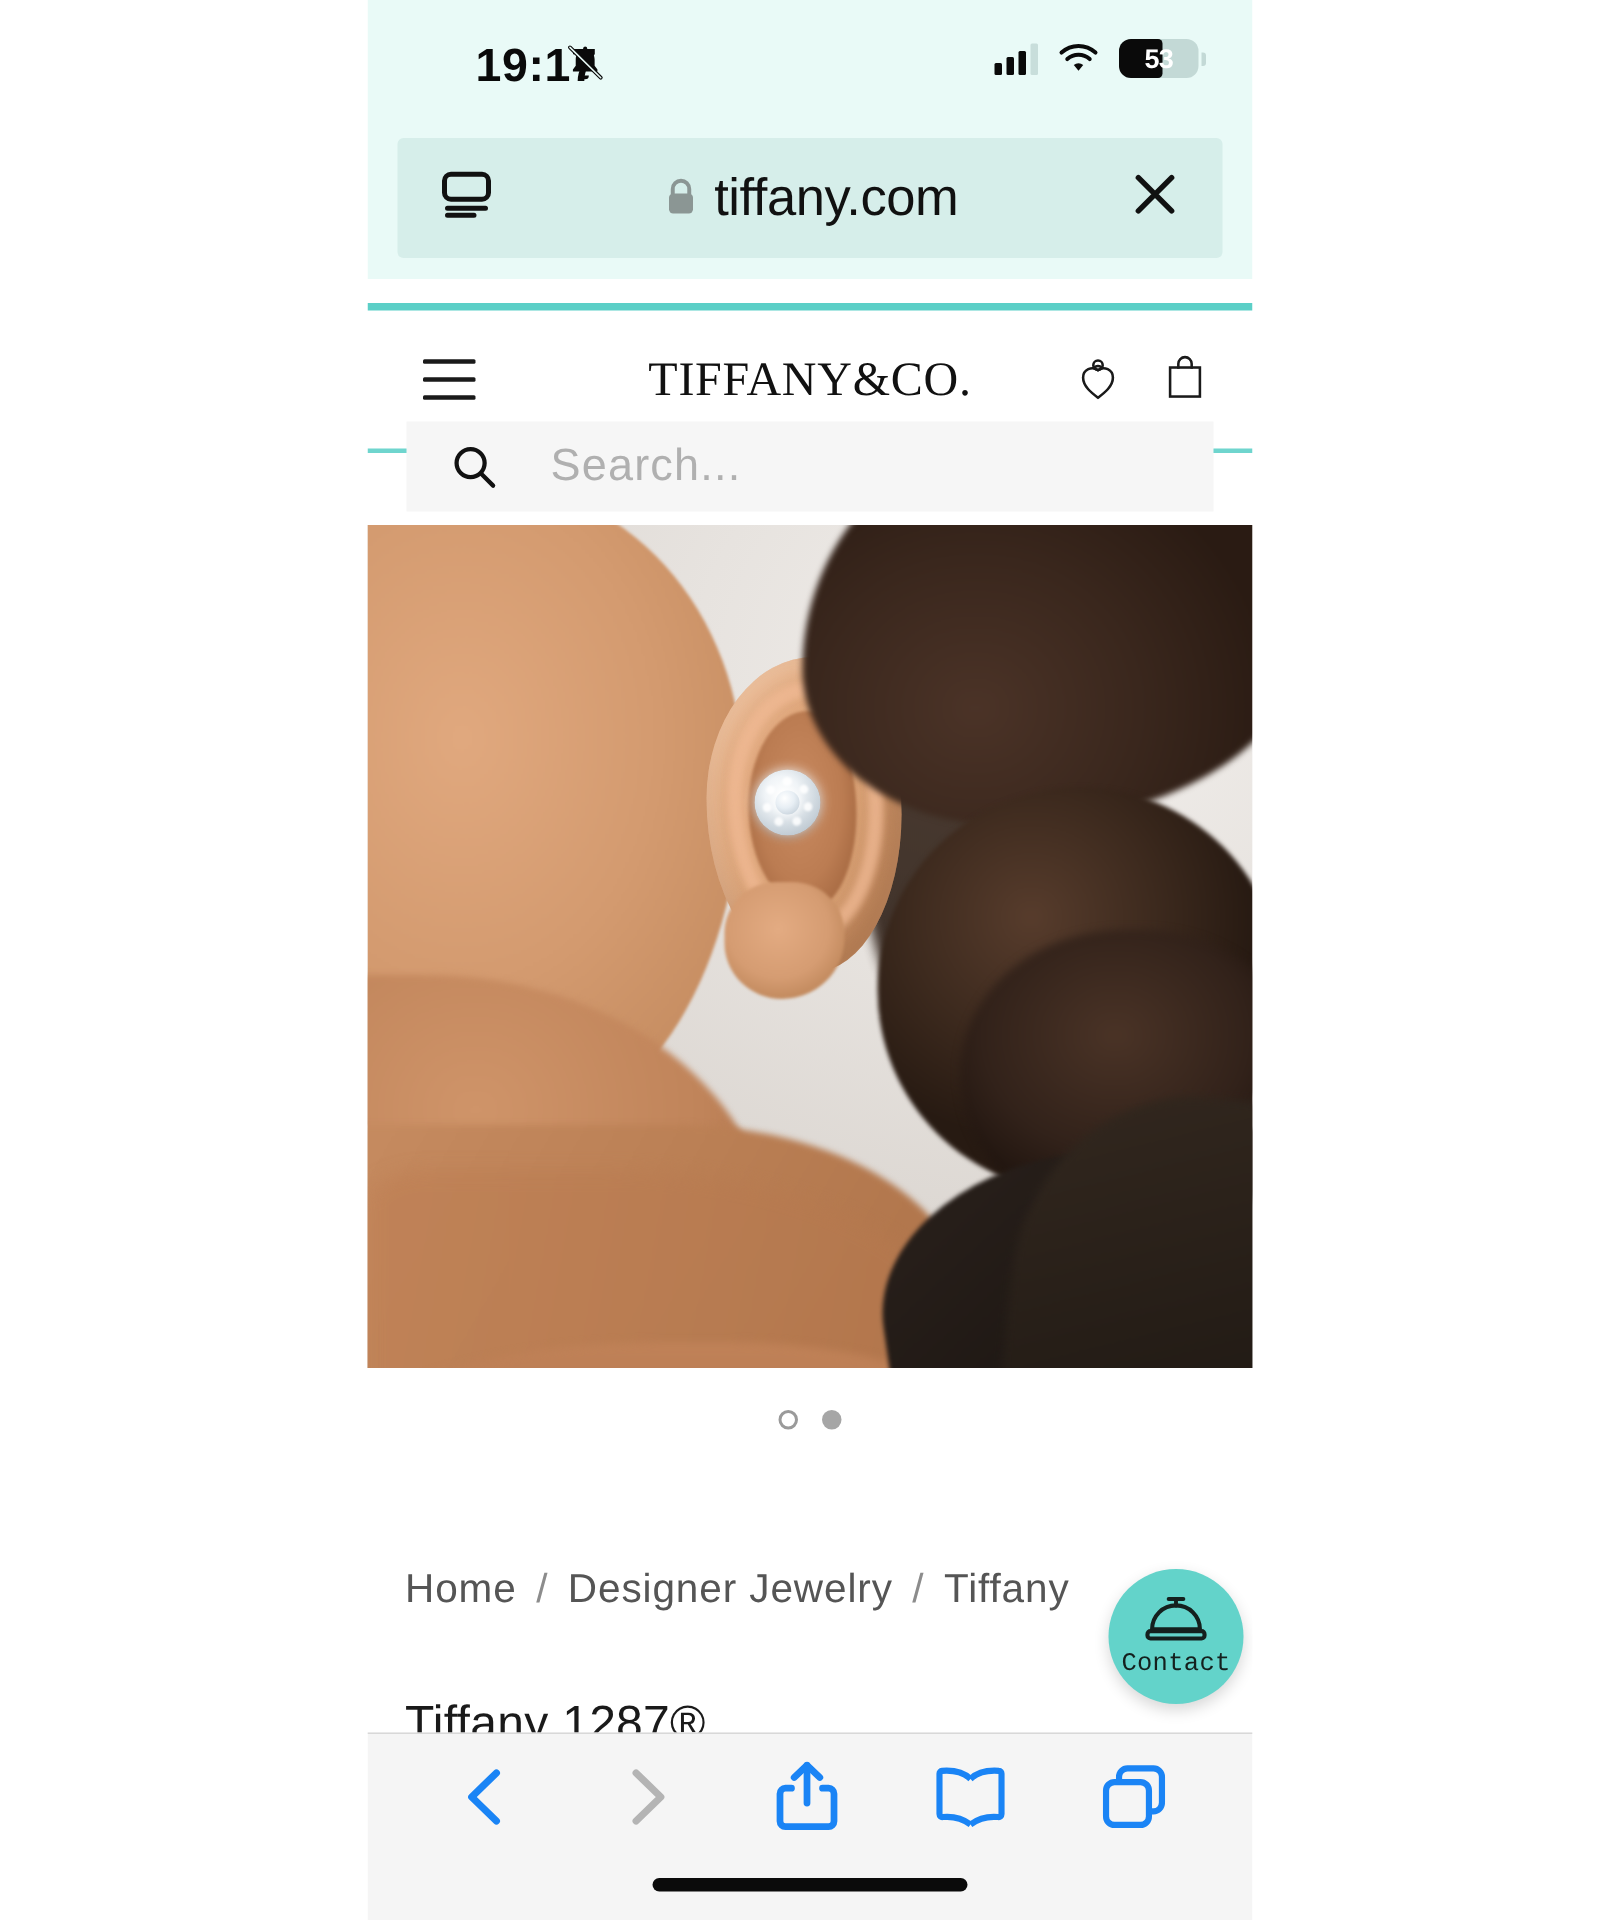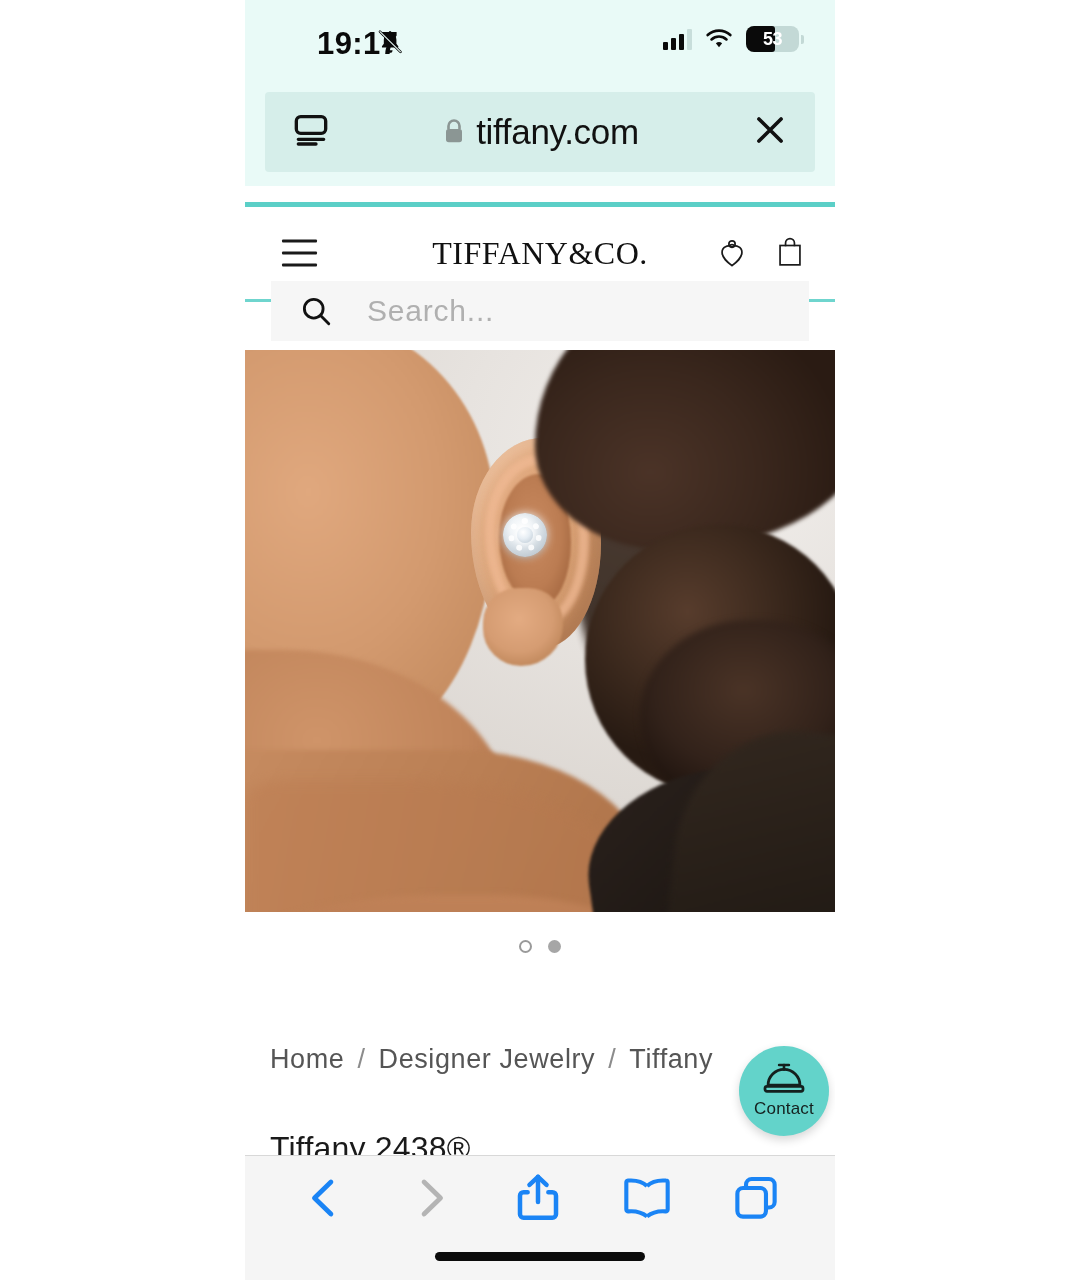--- a/index.html
+++ b/index.html
@@ -265,21 +265,21 @@
   
   .contact-fab {
     position:absolute; left:494px; top:1046px;
     width:90px; height:90px; border-radius:50%;
     background:#63d3ca;
     box-shadow:0 4px 10px rgba(0,0,0,.16);
     display:flex; flex-direction:column; align-items:center; justify-content:center;
     gap:1px;
   }
   .contact-label {
-    font-size:17px; color:#14201e; letter-spacing:.2px; margin-top:1px;
+    font-size:17px; color:#14201e; letter-spacing:.2px; margin-top:1px;font-family:Liberation Mono, monospace;
   }
 
   
   .chrome-bottom {
     position:absolute; left:0; bottom:0; width:590px; height:125px;
     background:#f5f5f5;
     border-top:1px solid #d8d8d8;
   }
   .tb-row {
     position:absolute; left:0; top:8px; width:590px; height:72px;
@@ -414,21 +414,21 @@
   </div>
 
   <div class="breadcrumb">
     <span>Home</span>
     <span class="bc-sep">/</span>
     <span>Designer Jewelry</span>
     <span class="bc-sep">/</span>
     <span>Tiffany</span>
   </div>
 
-  <div class="product-title">Tiffany 2438®</div>
+  <div class="product-title">Tiffany 1287®</div>
 
   <div class="contact-fab">
     <svg width="46" height="34" viewBox="0 0 30 22">
       <path d="M15 1.2v3" stroke="#14201e" stroke-width="1.7" stroke-linecap="round"></path>
       <path d="M11.8 1.2h6.4" stroke="#14201e" stroke-width="1.7" stroke-linecap="round"></path>
       <path d="M4.6 14.4a10.4 10.4 0 0 1 20.8 0z" fill="none" stroke="#14201e" stroke-width="1.8" stroke-linejoin="round"></path>
       <rect x="2.6" y="15.2" width="24.8" height="3.2" rx="1.3" fill="none" stroke="#14201e" stroke-width="1.8"></rect>
     </svg>
     <span class="contact-label">Contact</span>
   </div>

